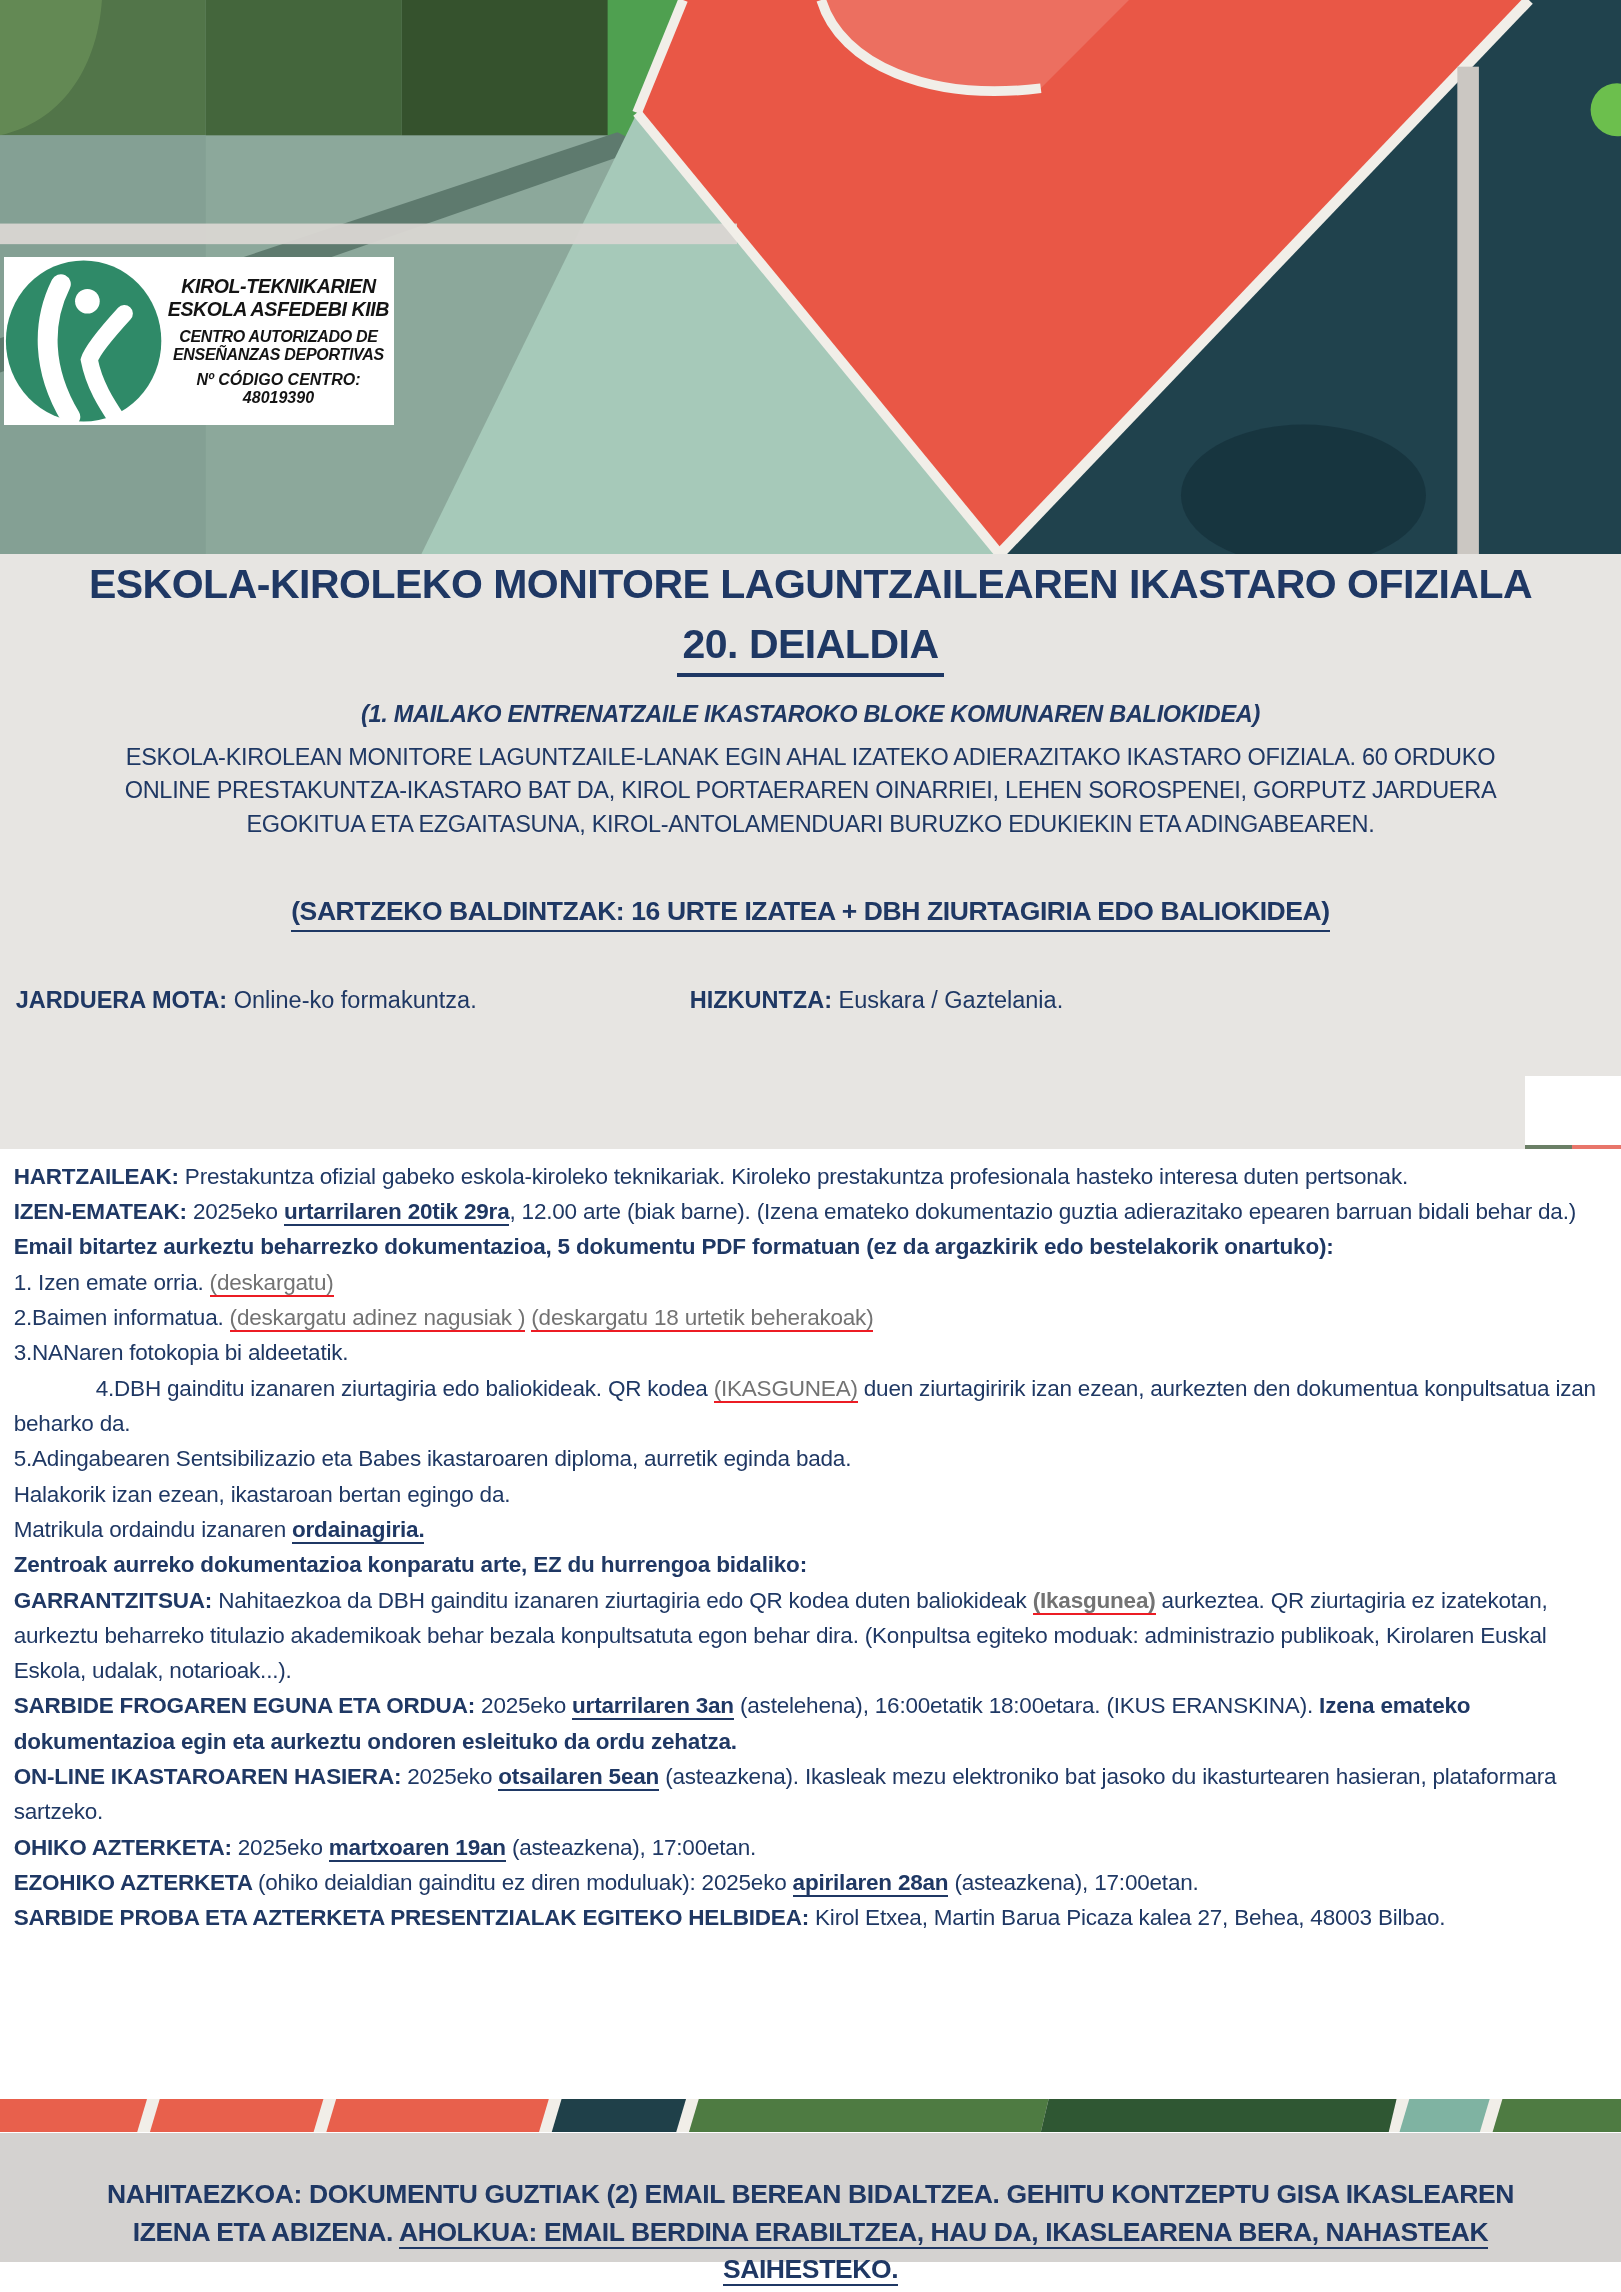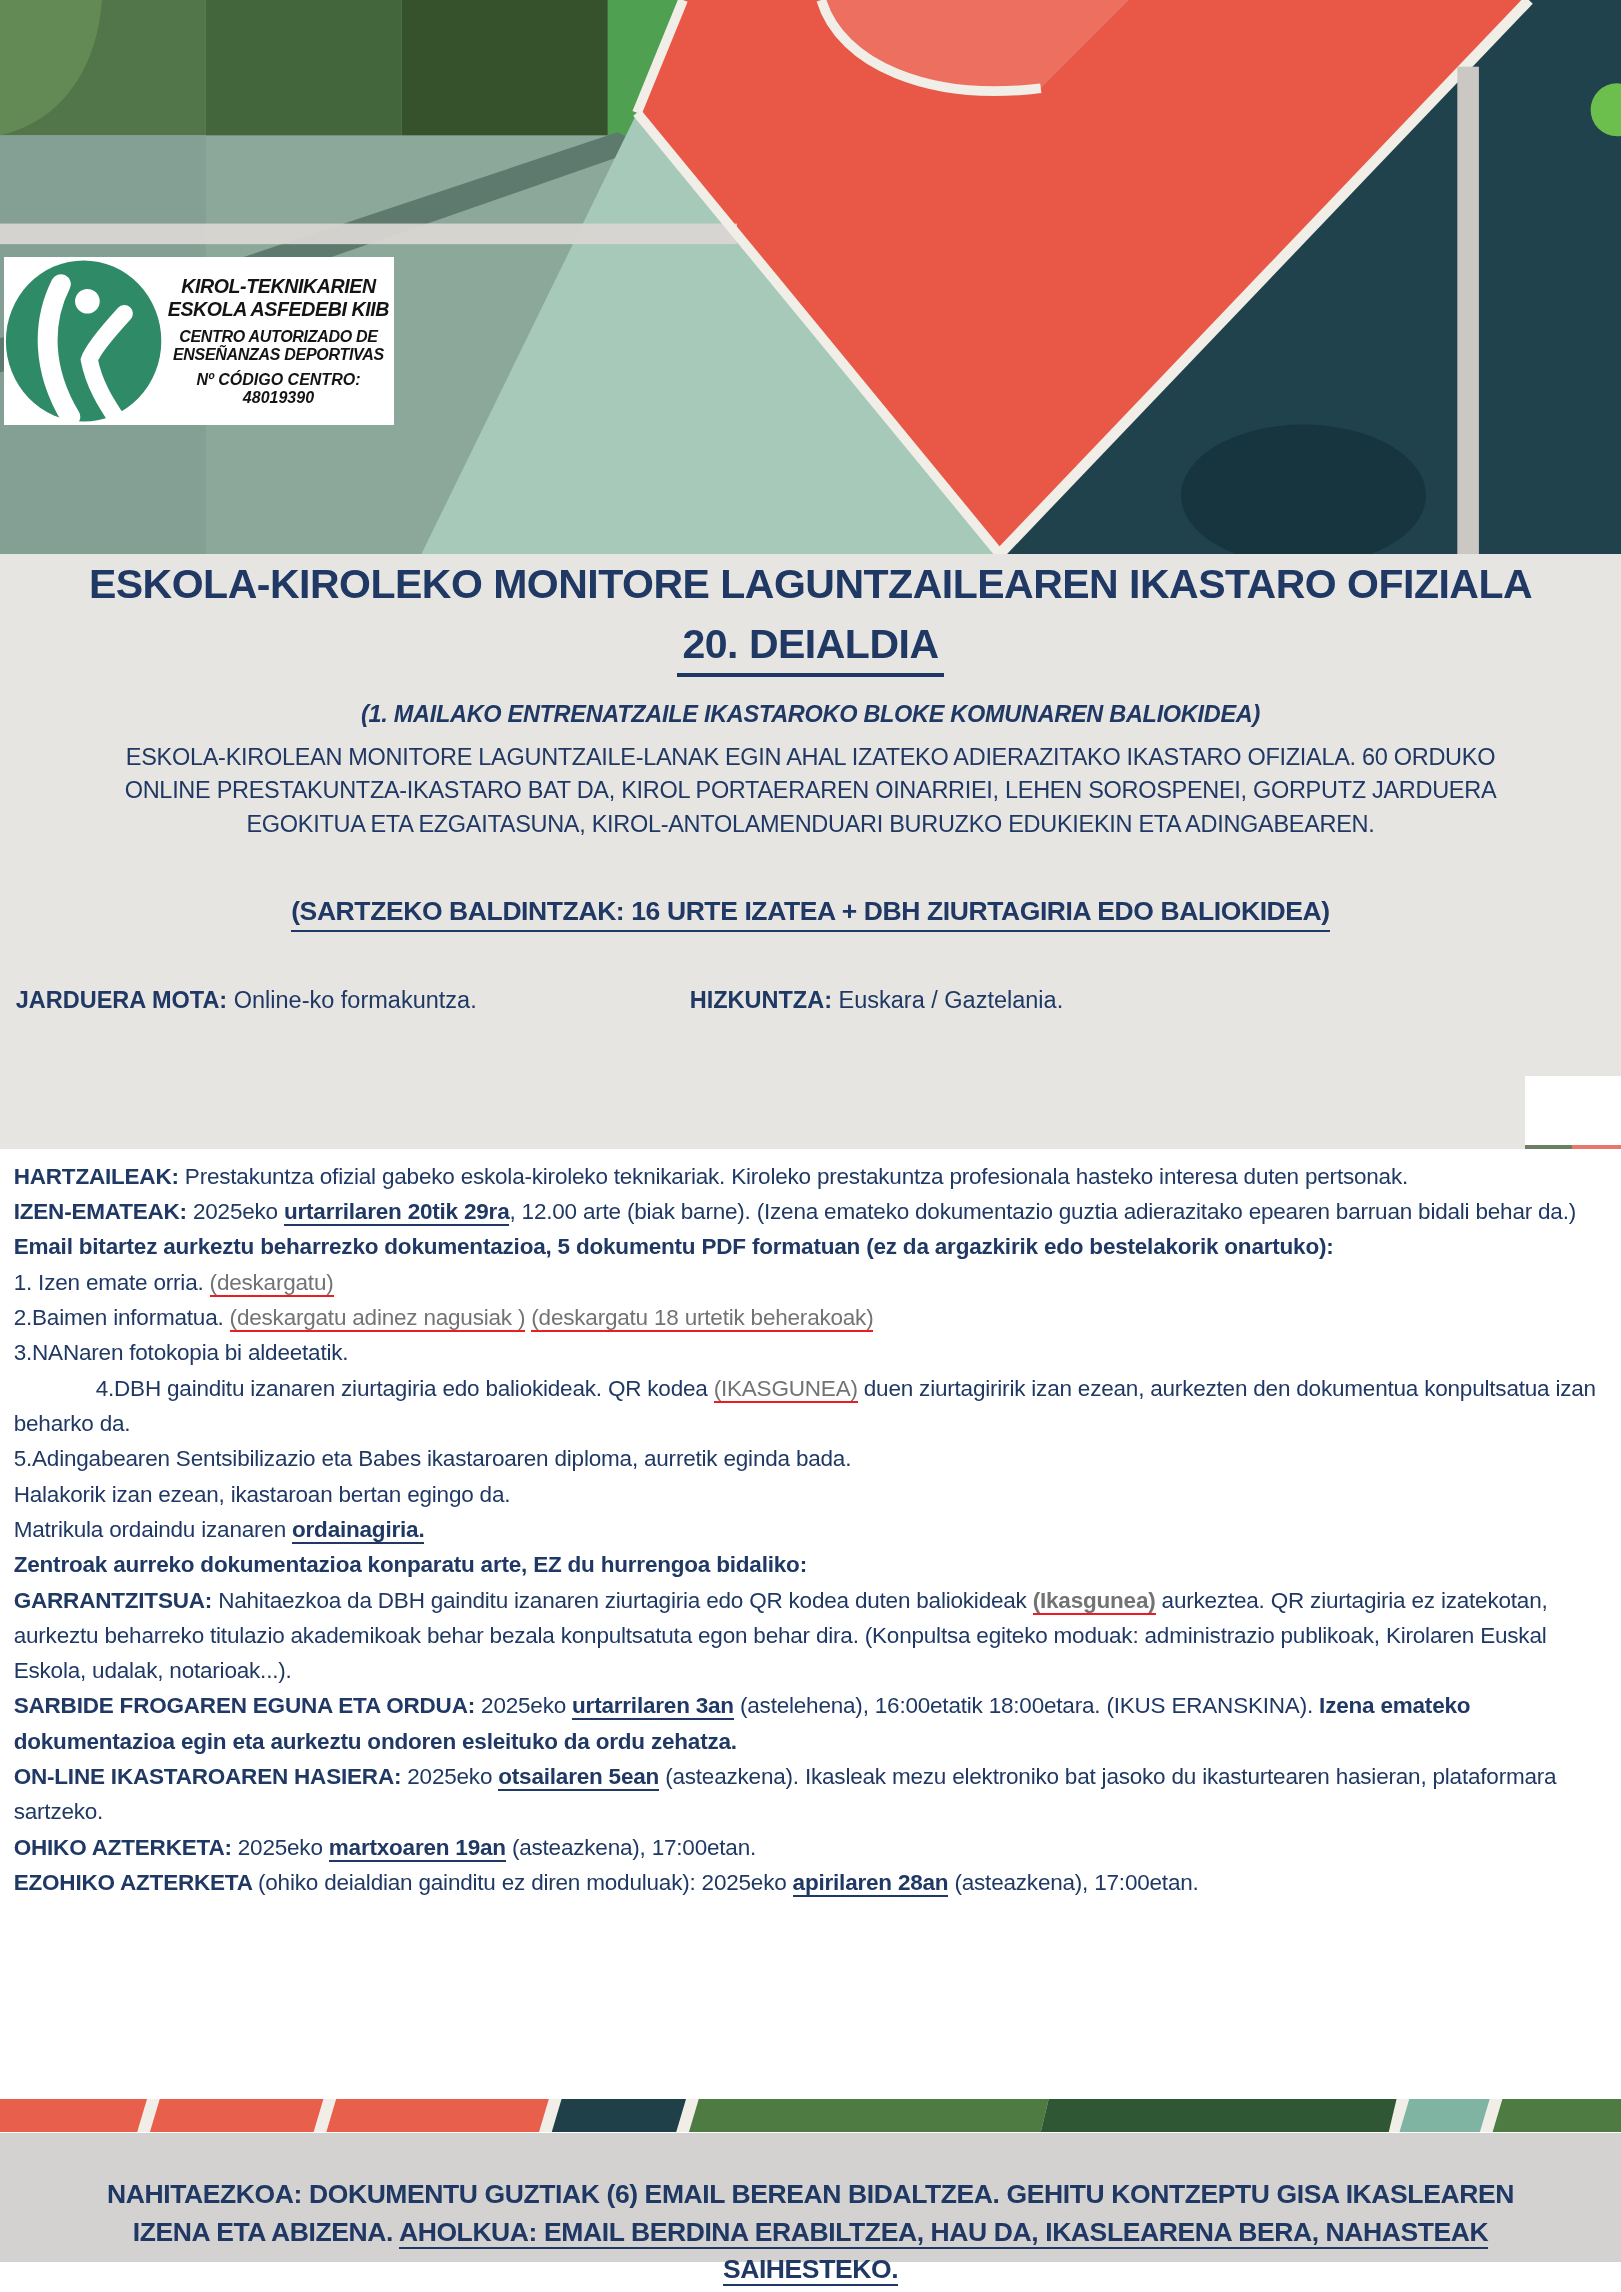--- a/index.html
+++ b/index.html
@@ -139,34 +139,35 @@
       <p class="para ind-hang"><span class="">4.DBH gainditu izanaren ziurtagiria edo baliokideak. QR kodea </span><span class="link">(IKASGUNEA)</span><span class=""> duen ziurtagiririk izan ezean, aurkezten den dokumentua  konpultsatua izan beharko da.</span></p>
       <p class="para ind-list"><span class="">5.Adingabearen Sentsibilizazio eta Babes ikastaroaren diploma, aurretik eginda bada.</span></p>
       <p class="para ind-deep"><span class="">Halakorik izan ezean, ikastaroan bertan egingo da.</span></p>
       <p class="para ind-list g28"><span class="">Matrikula ordaindu izanaren </span><span class="b u">ordainagiria.</span></p>
       <p class="para ind-sm"><span class="b">Zentroak aurreko dokumentazioa konparatu arte, EZ du hurrengoa bidaliko:</span></p>
       <p class="para loose g14"><span class="b">GARRANTZITSUA: </span><span class="">Nahitaezkoa da DBH gainditu izanaren ziurtagiria edo QR kodea duten baliokideak </span><span class="link b">(Ikasgunea)</span><span class=""> aurkeztea. QR ziurtagiria ez izatekotan, aurkeztu beharreko titulazio akademikoak behar bezala konpultsatuta egon behar dira. (Konpultsa egiteko moduak: administrazio publikoak, Kirolaren Euskal Eskola, udalak, notarioak...).</span></p>
       <p class="para g16"><span class="b">SARBIDE FROGAREN EGUNA ETA ORDUA: </span><span class="">2025eko </span><span class="b u">urtarrilaren 3an</span><span class=""> (astelehena), 16:00etatik 18:00etara. (IKUS ERANSKINA). </span><span class="b">Izena emateko dokumentazioa egin eta aurkeztu ondoren esleituko da ordu zehatza.</span></p>
       <p class="para g34"><span class="b">ON-LINE IKASTAROAREN HASIERA: </span><span class="">2025eko </span><span class="b u">otsailaren 5ean</span><span class=""> (asteazkena). Ikasleak mezu elektroniko bat jasoko du ikasturtearen hasieran, plataformara sartzeko.</span></p>
       <p class="para g30"><span class="b">OHIKO AZTERKETA: </span><span class="">2025eko </span><span class="b u">martxoaren 19an</span><span class=""> (asteazkena), 17:00etan.</span></p>
       <p class="para g8"><span class="b">EZOHIKO AZTERKETA </span><span class="">(ohiko deialdian gainditu ez diren moduluak): 2025eko </span><span class="b u">apirilaren 28an</span><span class=""> (asteazkena), 17:00etan.</span></p>
+      <p class="para"><span class="b">SARBIDE PROBA ETA AZTERKETA PRESENTZIALAK EGITEKO HELBIDEA: </span><span class="">Kirol Etxea, Martin Barua Picaza kalea 27, Behea, 48003 Bilbao.</span></p>
     </div>
 
   <div class="art-bottom">
     <svg viewBox="0 0 1654 34" preserveAspectRatio="none">
       <rect x="0" y="0" width="1654" height="34" fill="#F1EEE8"></rect>
       <polygon points="0,0 150,0 140,34 0,34" fill="#E8604C"></polygon>
       <polygon points="163,0 330,0 320,34 153,34" fill="#E8604C"></polygon>
       <polygon points="343,0 560,0 550,34 333,34" fill="#E8604C"></polygon>
       <polygon points="573,0 700,0 690,34 563,34" fill="#1F4049"></polygon>
       <polygon points="713,0 1070,0 1062,34 703,34" fill="#4E7B42"></polygon>
       <polygon points="1070,0 1425,0 1417,34 1062,34" fill="#2F5733"></polygon>
       <polygon points="1438,0 1520,0 1510,34 1428,34" fill="#7FB3A2"></polygon>
       <polygon points="1533,0 1654,0 1654,34 1523,34" fill="#4E7B42"></polygon>
     </svg>
   </div>
 
   <div class="footer">
-    <div class="footer-text"><span class="b">NAHITAEZKOA: DOKUMENTU GUZTIAK (6) EMAIL BEREAN BIDALTZEA. GEHITU KONTZEPTU GISA IKASLEAREN IZENA ETA ABIZENA. </span><span class="b u">AHOLKUA: EMAIL BERDINA ERABILTZEA, HAU DA, IKASLEARENA BERA, NAHASTEAK SAIHESTEKO.</span></div>
+    <div class="footer-text"><span class="b">NAHITAEZKOA: DOKUMENTU GUZTIAK (2) EMAIL BEREAN BIDALTZEA. GEHITU KONTZEPTU GISA IKASLEAREN IZENA ETA ABIZENA. </span><span class="b u">AHOLKUA: EMAIL BERDINA ERABILTZEA, HAU DA, IKASLEARENA BERA, NAHASTEAK SAIHESTEKO.</span></div>
   </div>
 
 </div>
 
 
 </body></html>

